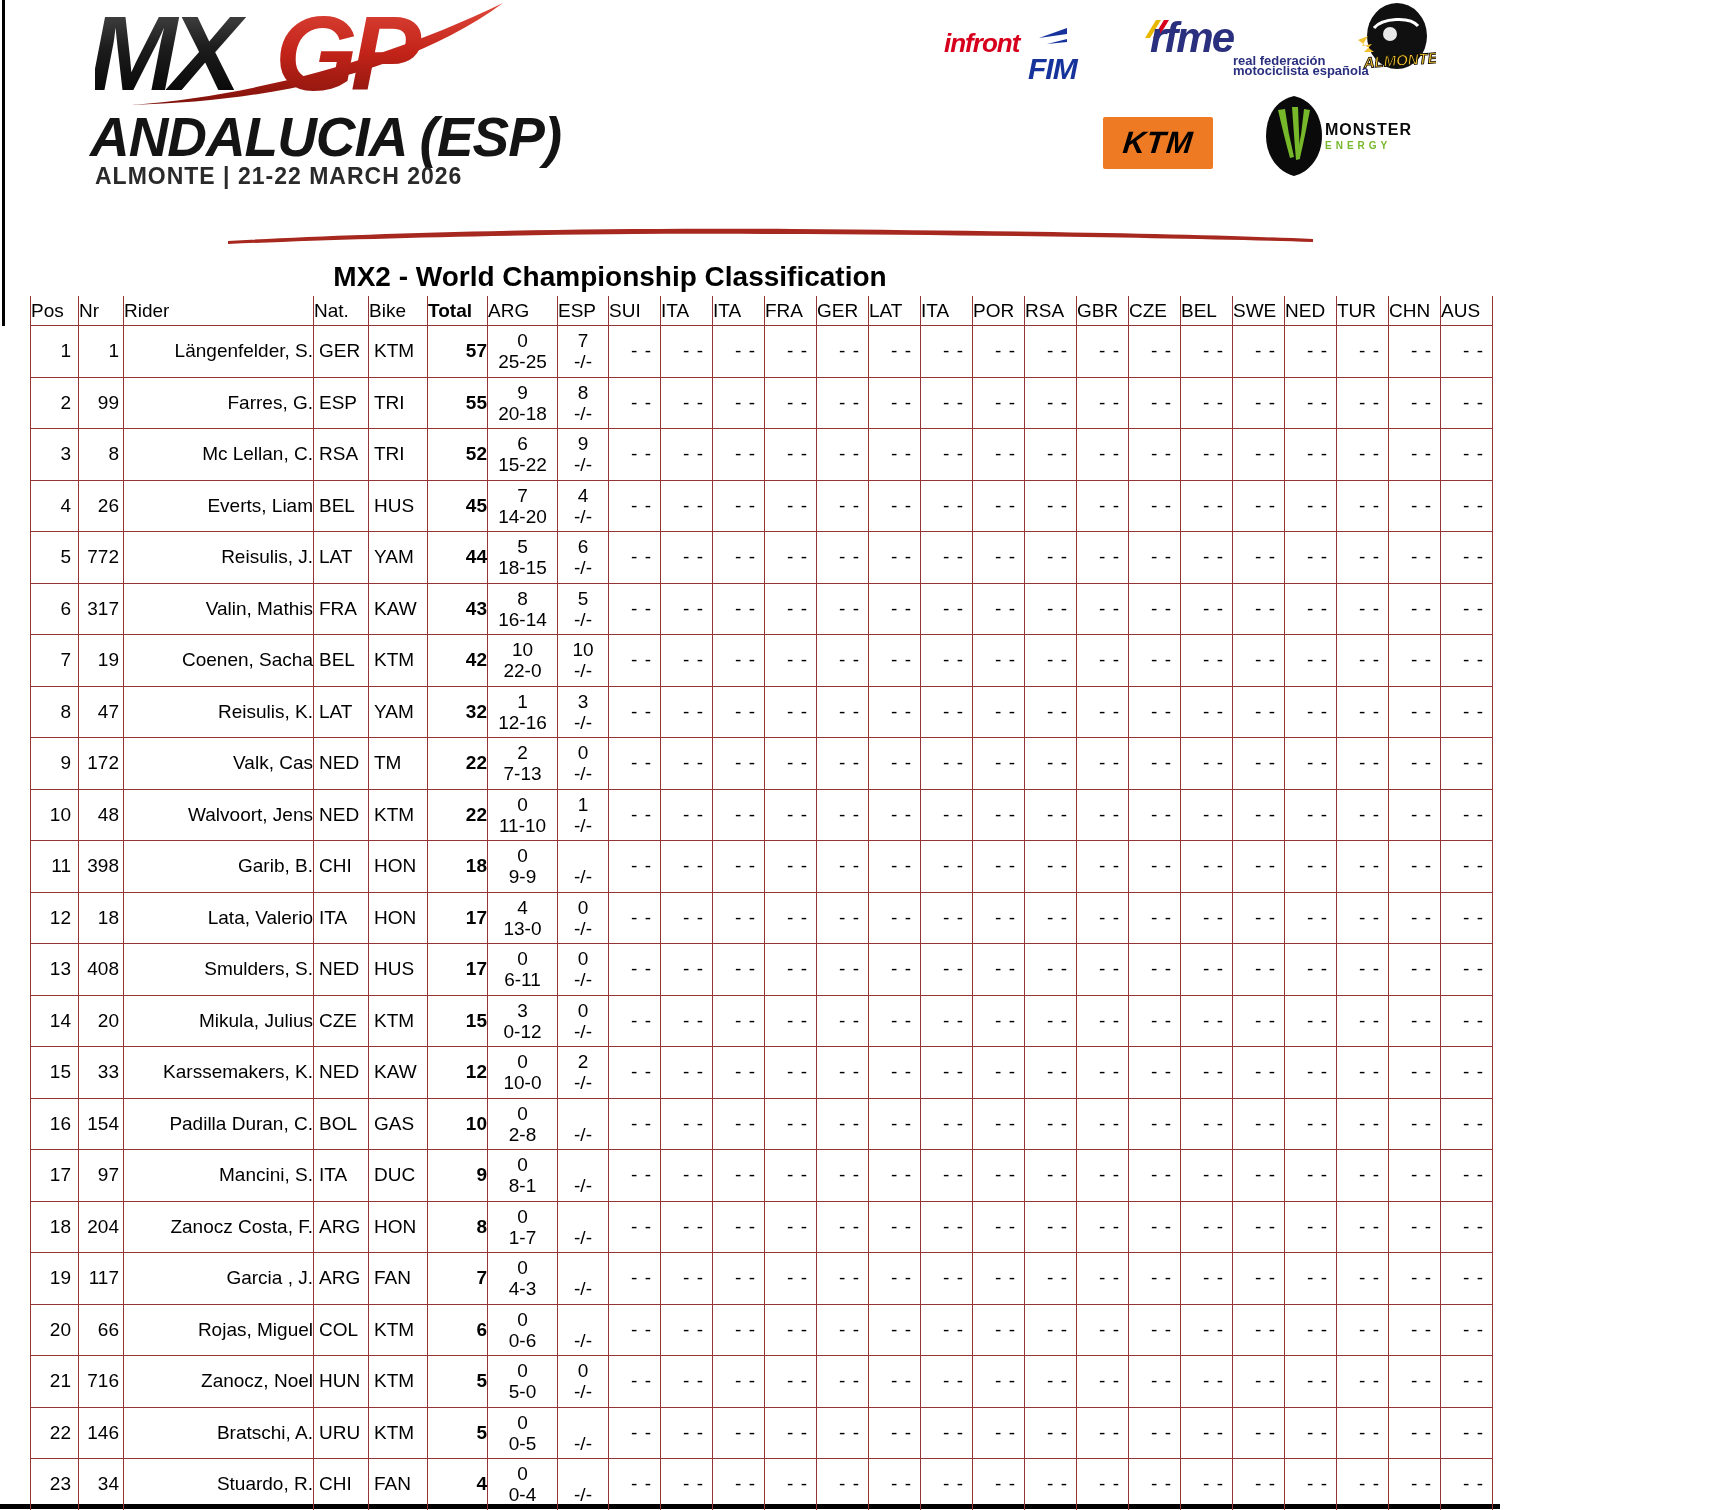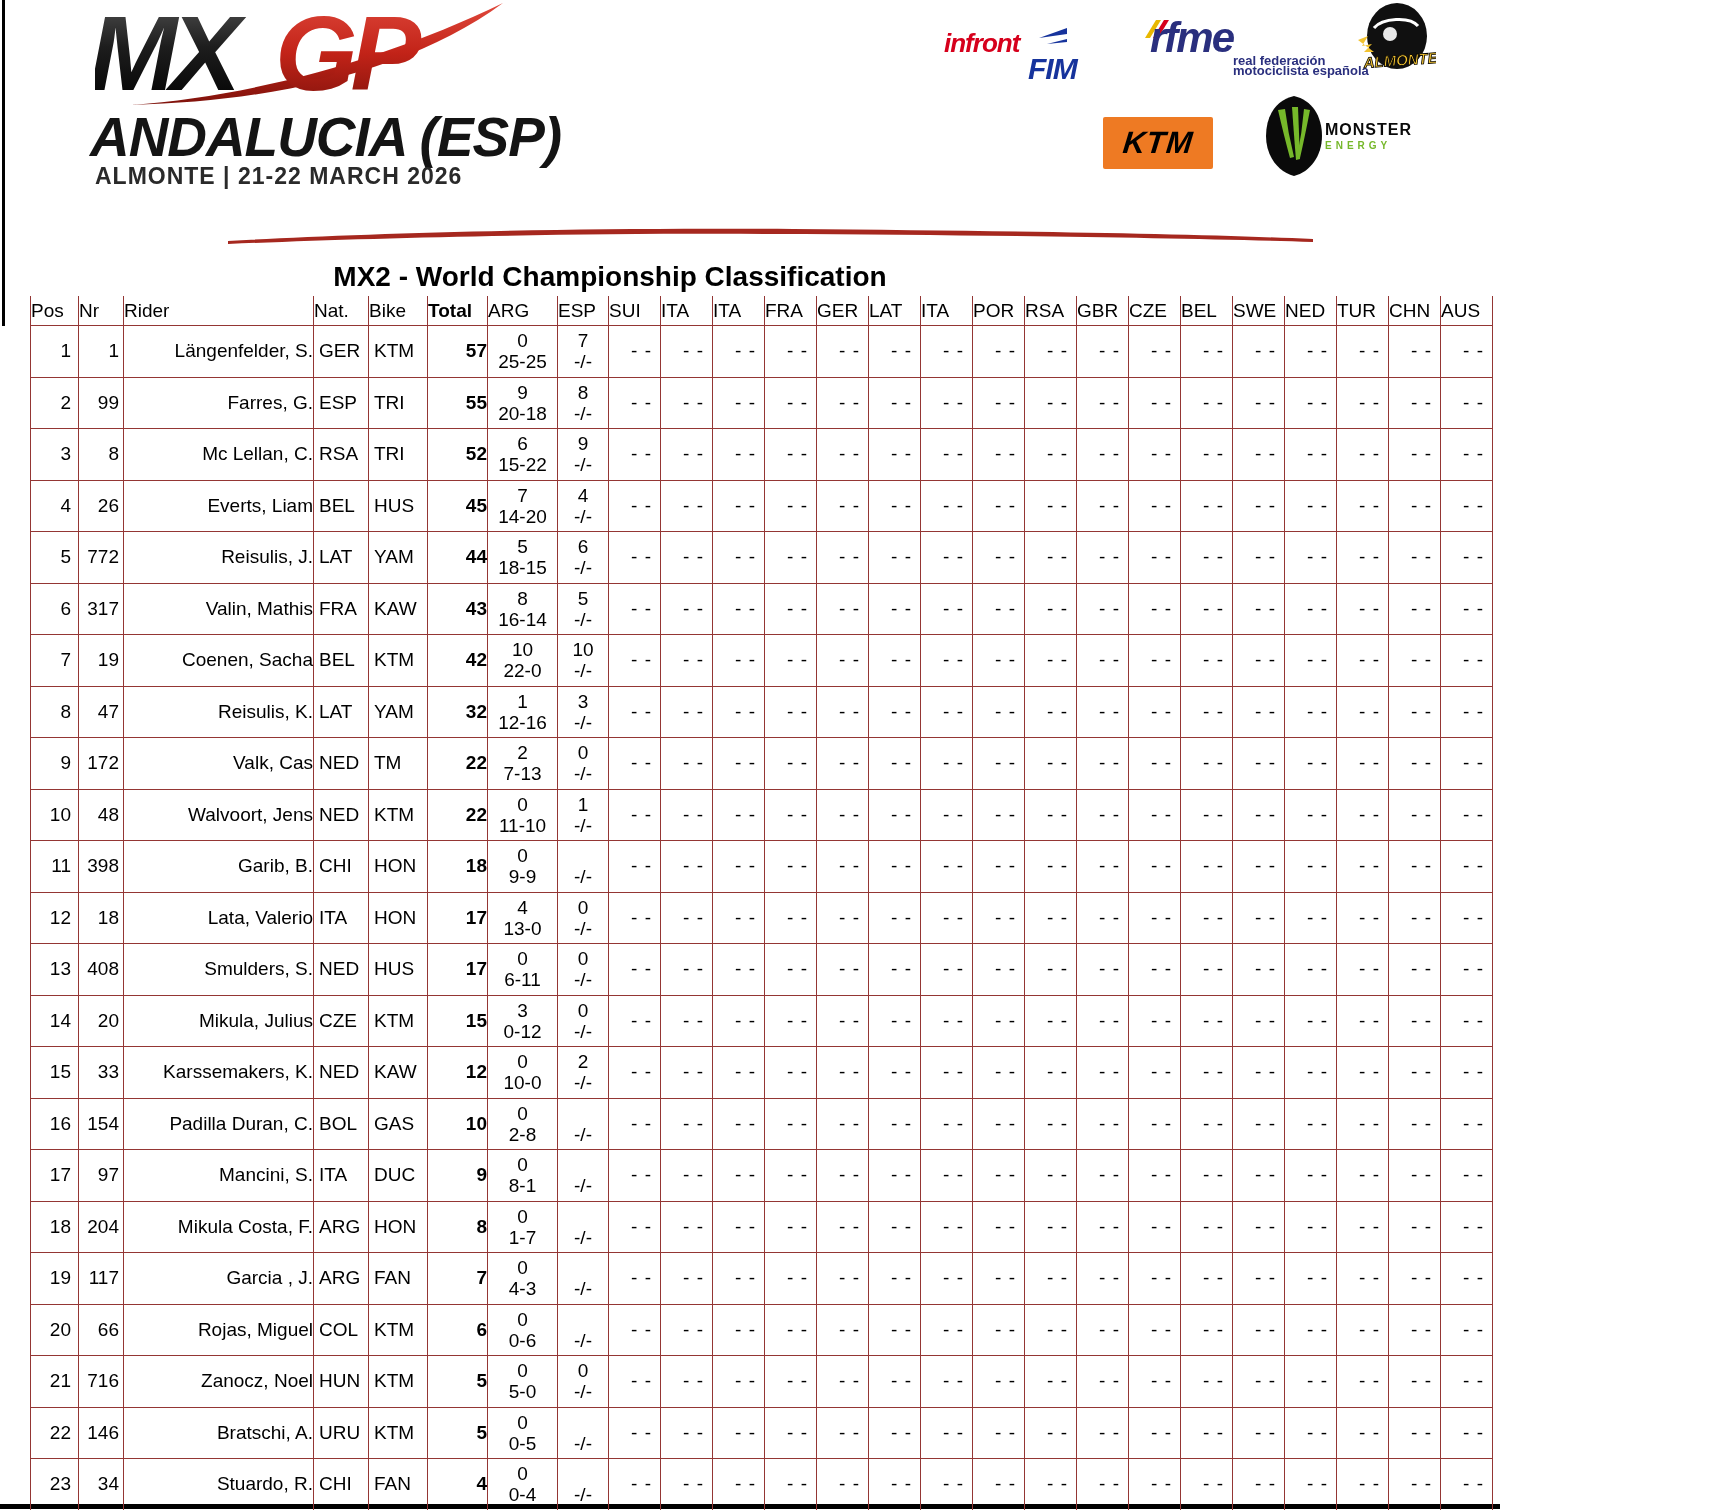--- a/index.html
+++ b/index.html
@@ -764,21 +764,21 @@
         <td class="c-empty">- -</td>
         <td class="c-empty">- -</td>
         <td class="c-empty">- -</td>
         <td class="c-empty">- -</td>
         <td class="c-empty">- -</td>
         <td class="c-empty">- -</td>
       </tr>
       <tr>
         <td class="c-pos">18</td>
         <td class="c-nr">204</td>
-        <td class="c-rider">Mikula Costa, F.</td>
+        <td class="c-rider">Zanocz Costa, F.</td>
         <td class="c-nat">ARG</td>
         <td class="c-bike">HON</td>
         <td class="c-total">8</td>
         <td class="c-gp">
           <div class="gp-line">0</div>
           <div class="gp-line">1-7</div>
         </td>
         <td class="c-gp">
           <div class="gp-line"></div>
           <div class="gp-line">-/-</div>

